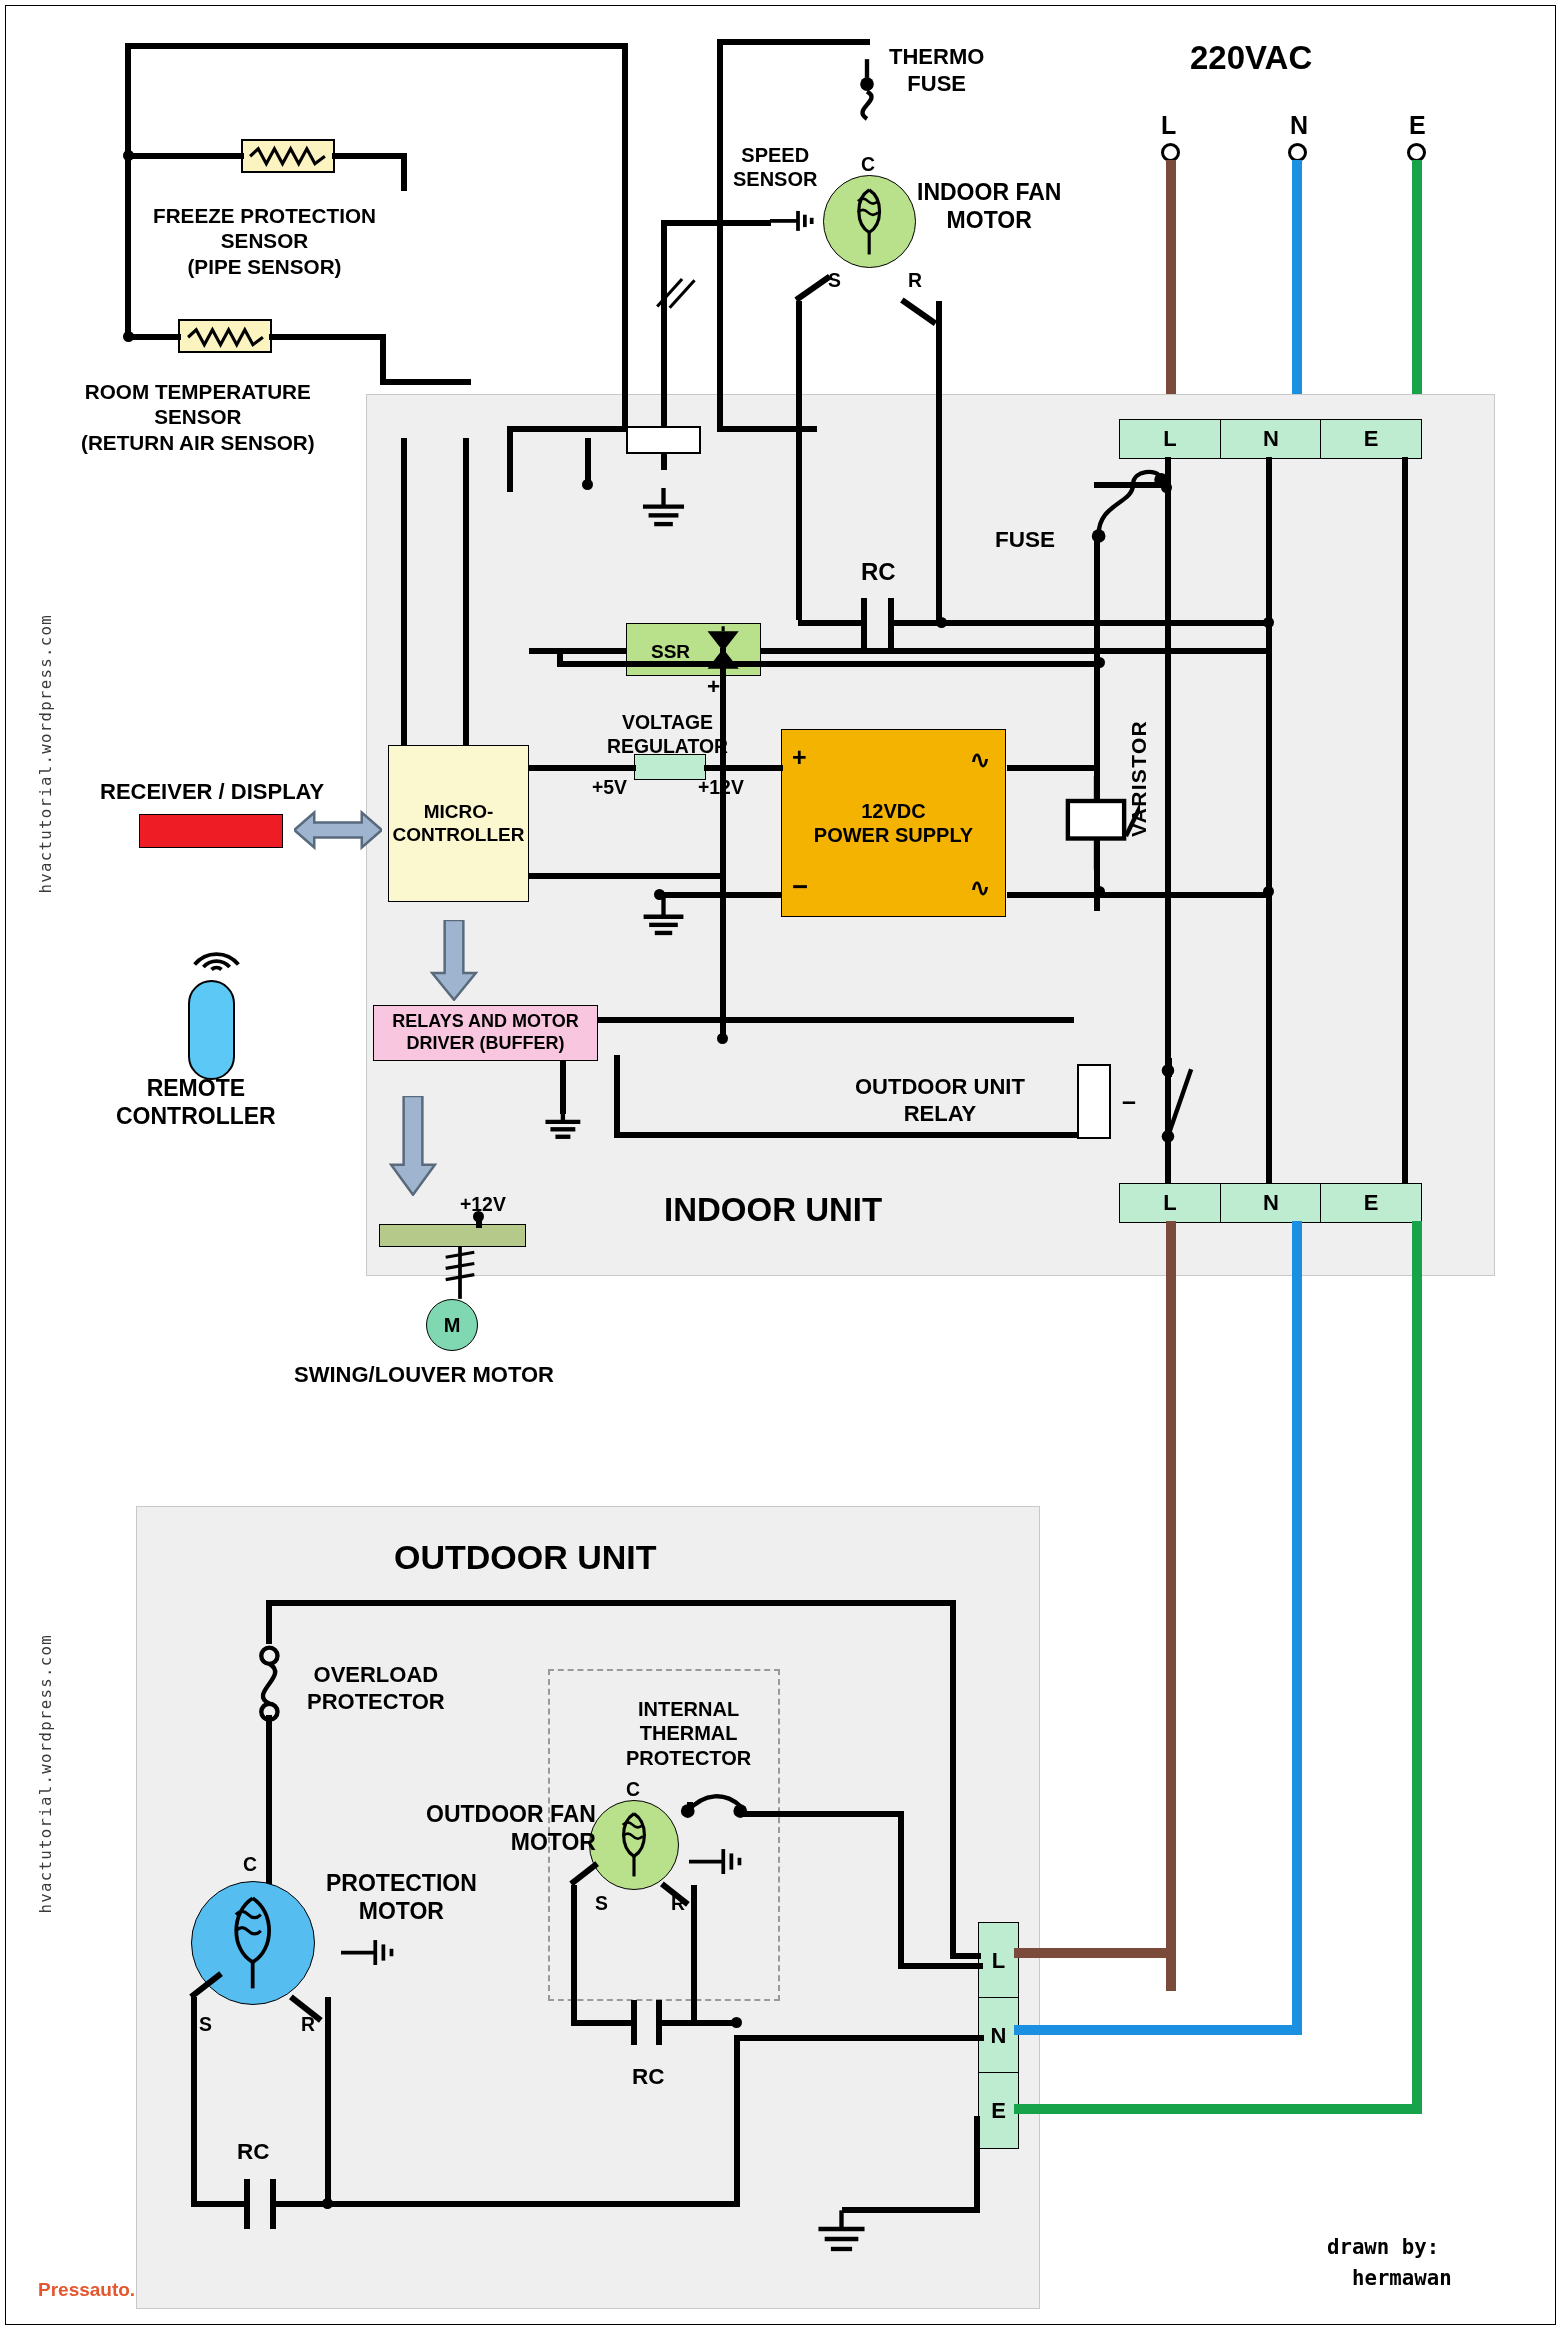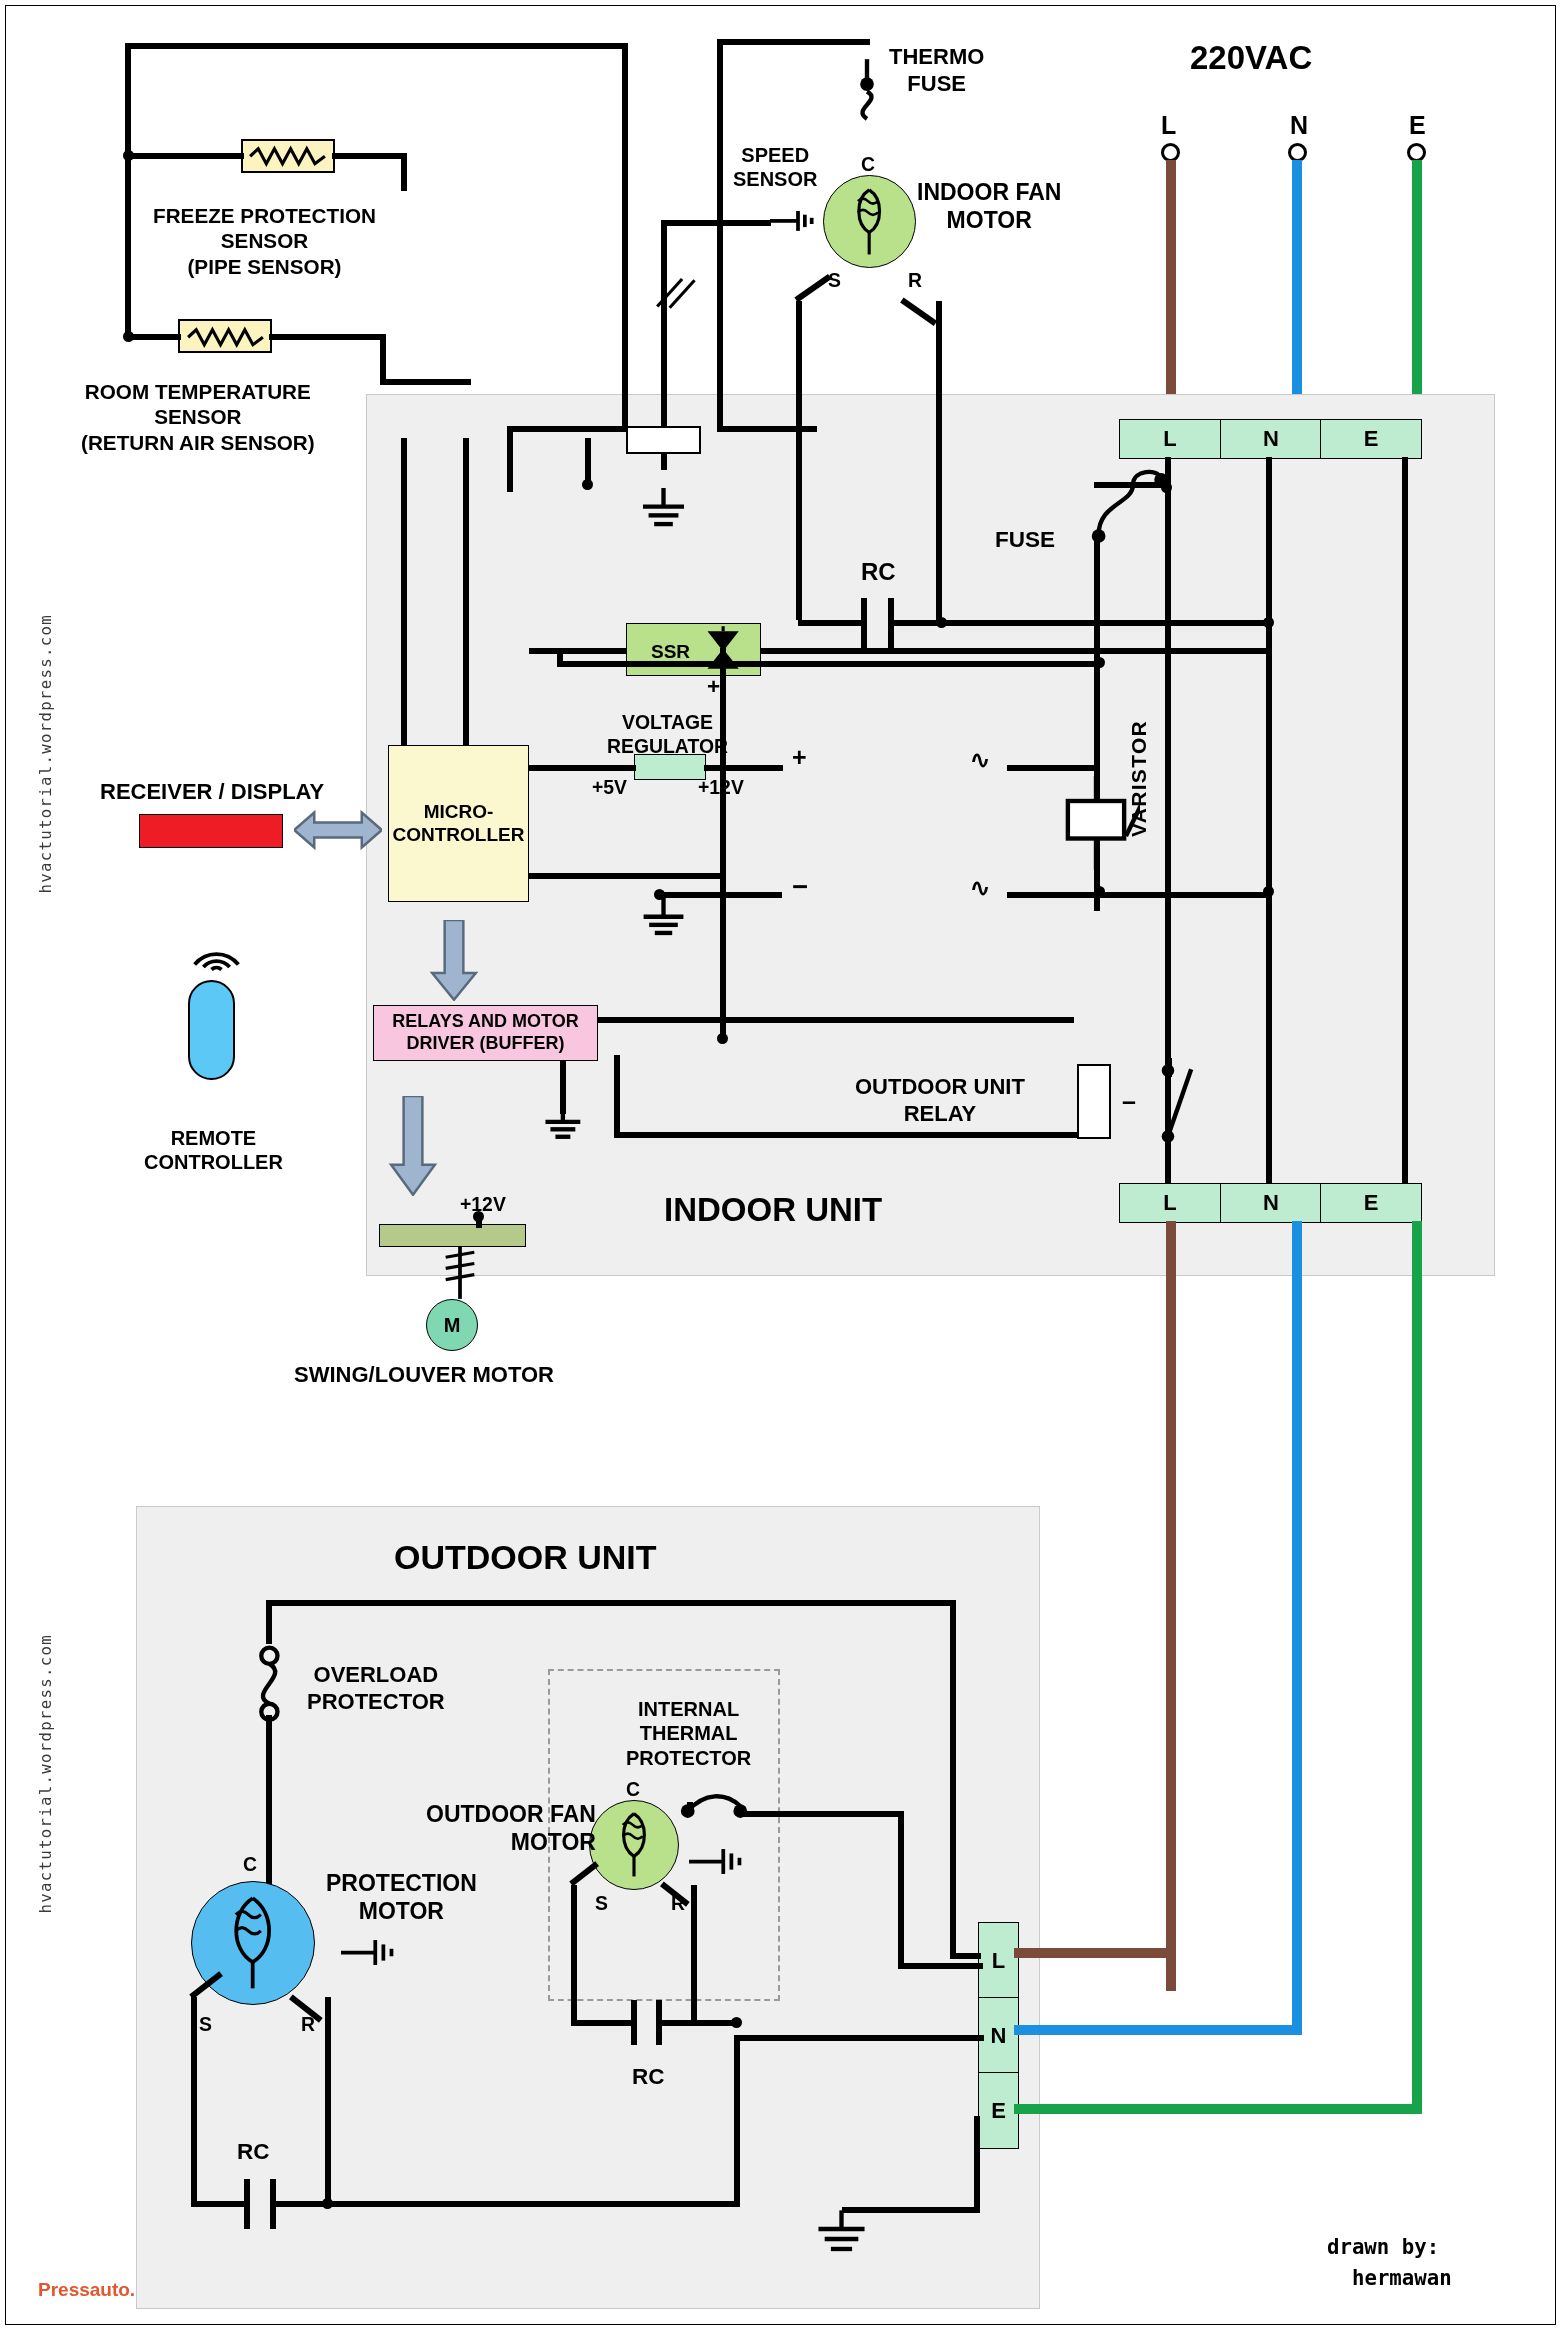--- a/index.html
+++ b/index.html
@@ -148,20 +148,22 @@
   <div class="vert-text" style="left:1127px; top:720px; font-size:21px; font-weight:bold; font-family:'Liberation Sans',sans-serif;">VARISTOR</div>
   <svg class="abs" style="left:1052px; top:776px;" width="88" height="100" viewBox="0 0 140 160">
     <line x1="70" y1="0" x2="70" y2="40" stroke="#000" stroke-width="7"></line>
     <rect x="25" y="40" width="90" height="60" fill="#fff" stroke="#000" stroke-width="7"></rect>
     <line x1="118" y1="96" x2="150" y2="30" stroke="#000" stroke-width="7"></line>
     <line x1="70" y1="100" x2="70" y2="150" stroke="#000" stroke-width="7"></line>
   </svg>
   <div class="wire" style="left:1094px; top:657px; width:5.6px; height:122px;"></div>
   <div class="wire" style="left:1094px; top:870px; width:5.6px; height:25px;"></div>
 
+  <div class="box" style="left:781px; top:729px; width:225px; height:188px; background:#f5b301; font-size:20px; color:#000; white-space:pre-line;">12VDC
+POWER SUPPLY</div>
   <div class="lbl" style="left:792px; top:742px; font-size:25px;">+</div>
   <div class="lbl" style="left:792px; top:870px; font-size:27.5px;">−</div>
   <div class="lbl" style="left:970px; top:745px; font-size:24px;">∿</div>
   <div class="lbl" style="left:970px; top:873px; font-size:24px;">∿</div>
   <div class="wire" style="left:1007px; top:765px; width:91px; height:5.6px;"></div>
   <div class="wire" style="left:1007px; top:892px; width:263px; height:5.6px;"></div>
   <div class="wire" style="left:689px; top:765px; width:94px; height:5.6px;"></div>
   <div class="wire" style="left:657px; top:892px; width:125px; height:5.6px;"></div>
   <div class="dot" style="left:686px; top:763px;"></div>
   <div class="dot" style="left:654px; top:889px;"></div>
@@ -218,21 +220,21 @@
   <svg class="abs" style="left:294px; top:805px;" width="88" height="50" viewBox="0 0 140 80">
     <polygon points="0,40 32,12 32,28 108,28 108,12 140,40 108,68 108,52 32,52 32,68" fill="#9fb5cf" stroke="#5a6a7d" stroke-width="4"></polygon>
   </svg>
 
   <svg class="abs" style="left:182px; top:927px;" width="69" height="50" viewBox="0 0 110 80">
     <path d="M20 60 A 45 45 0 0 1 90 60" fill="none" stroke="#000" stroke-width="6"></path>
     <path d="M34 64 A 28 28 0 0 1 76 64" fill="none" stroke="#000" stroke-width="6"></path>
     <path d="M47 68 A 12 12 0 0 1 63 68" fill="none" stroke="#000" stroke-width="6"></path>
   </svg>
   <div class="abs" style="left:188px; top:980px; width:47px; height:100px; background:#5bc8f5; border:2.5px solid #000; border-radius:24px; box-sizing:border-box;"></div>
-  <div class="lbl" style="left:116px; top:1126px; font-size:20px; white-space:pre-line;margin-left:28px;">REMOTE
+  <div class="lbl" style="left:116px; top:1074px; font-size:23px; white-space:pre-line;">REMOTE
 CONTROLLER</div>
 
   <svg class="abs" style="left:429px; top:920px;" width="50" height="81" viewBox="0 0 80 130">
     <polygon points="25,0 55,0 55,85 75,85 40,128 5,85 25,85" fill="#9fb5cf" stroke="#5a6a7d" stroke-width="4"></polygon>
   </svg>
   <div class="box" style="left:373px; top:1005px; width:225px; height:56px; background:#f9c6e0; font-size:18px; white-space:pre-line;">RELAYS AND MOTOR
 DRIVER (BUFFER)</div>
   <div class="wire" style="left:598px; top:1017px; width:476px; height:5.6px;"></div>
   <div class="wire" style="left:614px; top:1055px; width:5.6px; height:81px;"></div>
   <div class="wire" style="left:614px; top:1132px; width:463px; height:5.6px;"></div>

